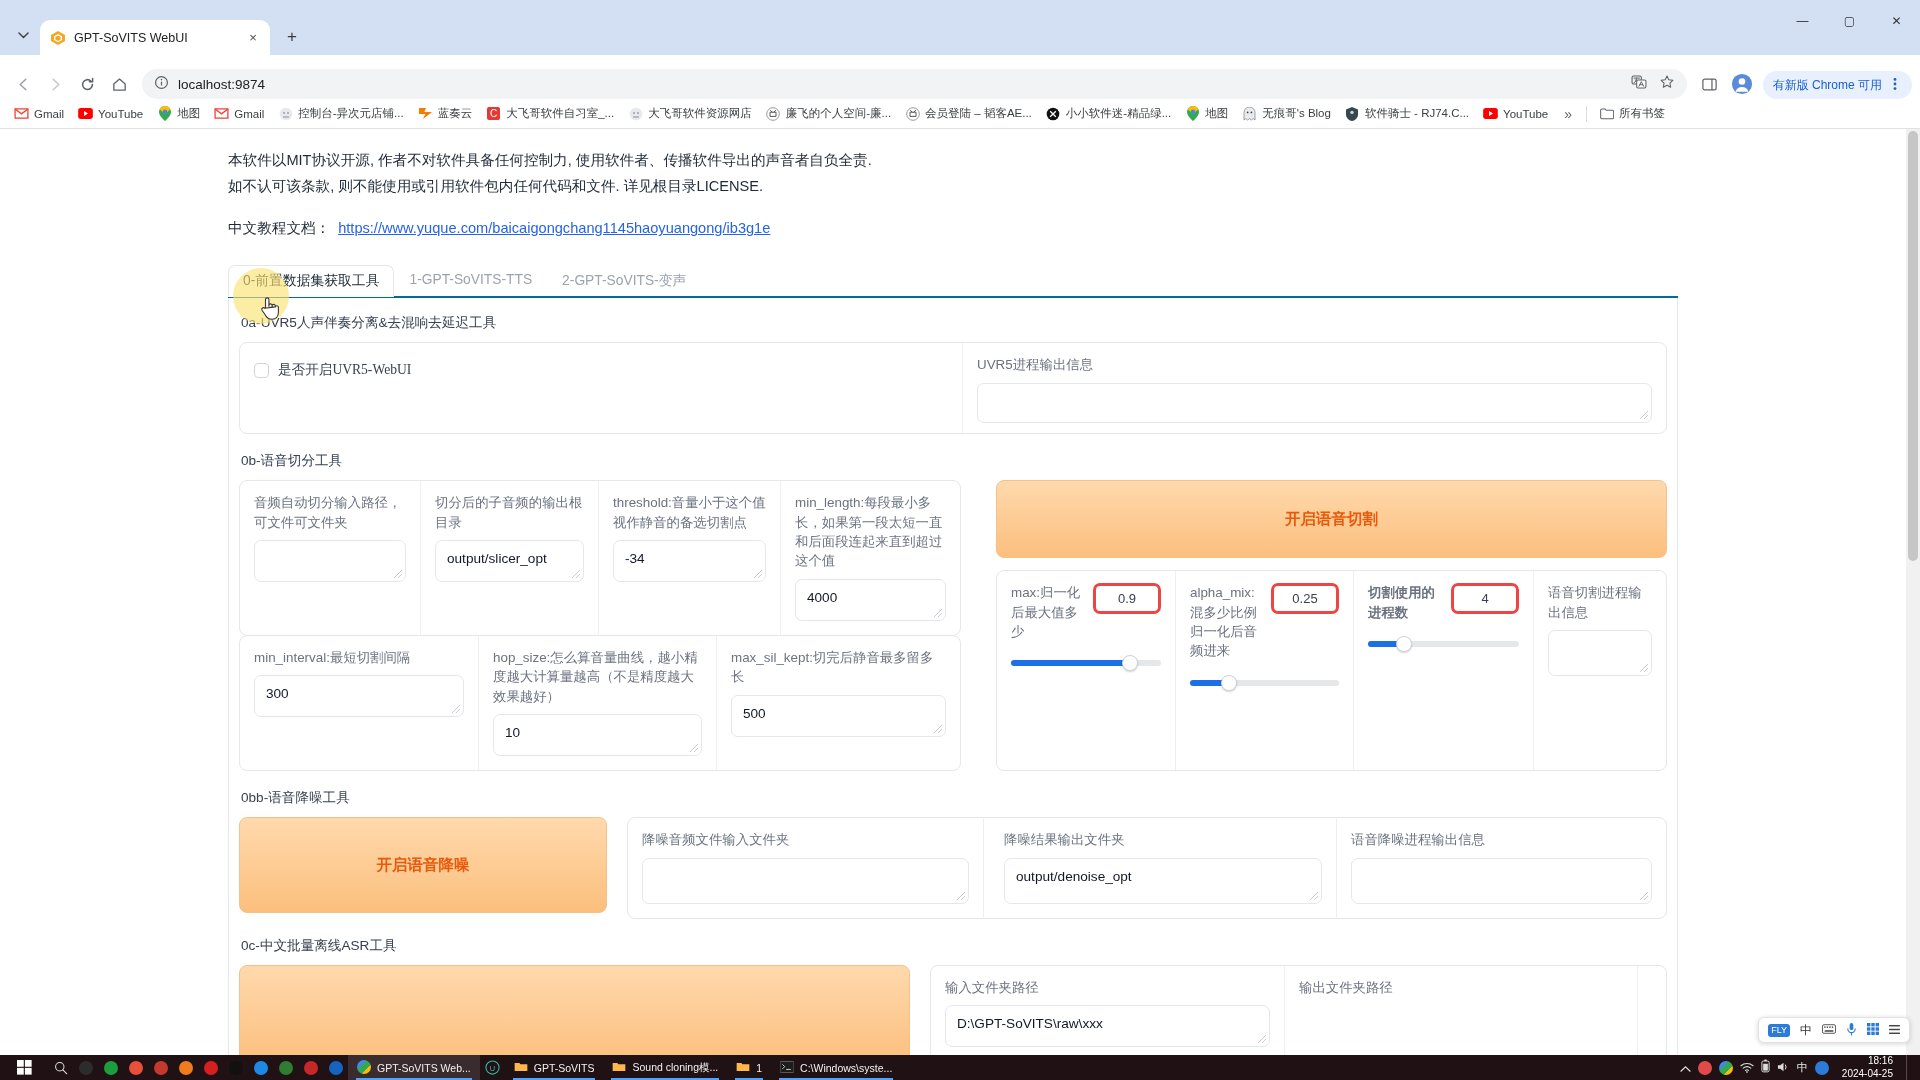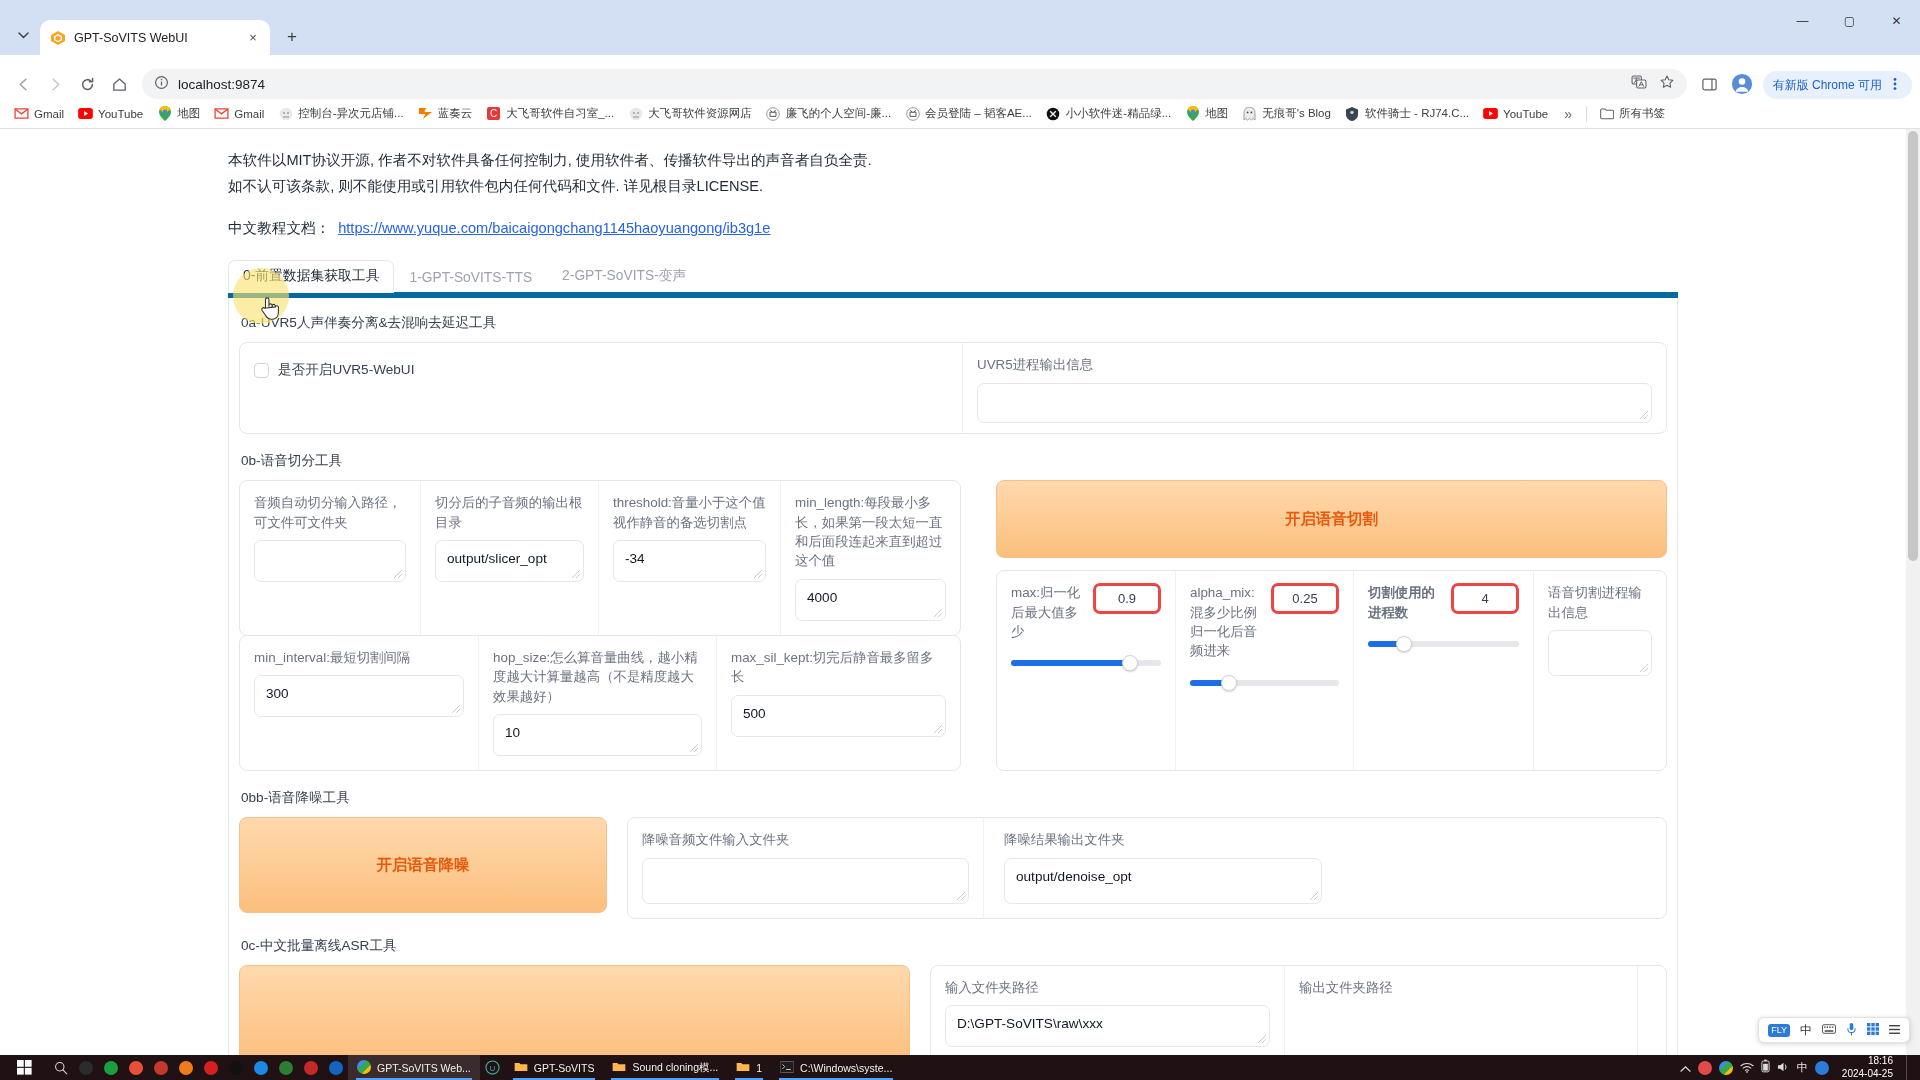--- a/index.html
+++ b/index.html
@@ -81,22 +81,22 @@
   }
   .page { width: 1920px; padding: 18px 0 0 0; position: relative; }
   .container { width: 1450px; margin: 0 228px; }
 
   .notice { font-size: 14.6px; color: #1f2937; line-height: 1.65; }
   .notice div { padding: 1px 0; }
   .tutorial { margin-top: 20px; font-size: 14.6px; color: #1f2937; }
   .tutorial a { color: #2563eb; text-decoration: underline; margin-left: 8px; }
 
   .tabs-row {
-    margin-top: 26px; display: flex; align-items: flex-end;
-    border-bottom: 6px solid #0369a1; height: 34px; position: relative;
+    margin-top: 26px; display: flex; 
+    border-bottom: 2px solid #0369a1; height: 34px; position: relative;
   }
   .gr-tab {
     font-size: 13.8px; color: #9ca3af; padding: 6px 14px 7px 14px;
     border: 1px solid transparent; border-radius: 7px 7px 0 0; position: relative; top: 1px;
   }
   .gr-tab.active {
     color: #1f2937; background: #fff;
     border: 1px solid #e5e7eb; border-bottom-color: #fff;
   }
   .cursor-halo {
@@ -474,21 +474,21 @@
             <svg width="22" height="26" viewBox="0 0 22 26">
               <path d="M6.5 13.5V4.6a1.7 1.7 0 0 1 3.4 0v7.1m0-1.2a1.6 1.6 0 0 1 3.2 0v1.3m0-.8a1.6 1.6 0 0 1 3.2 0v1.5m0-.6a1.6 1.6 0 0 1 3.1 0v5.4c0 4.3-2.6 7-6.4 7-3.9 0-5.2-1.5-6.5-4L3 15.2a1.7 1.7 0 0 1 2.8-1.9z" fill="#fff" stroke="#333" stroke-width="1.1" stroke-linejoin="round"></path>
             </svg>
           </div>
         </div>
 
         <div class="panel">
 
           <div class="sect-title">0a-UVR5人声伴奏分离&amp;去混响去延迟工具</div>
           <div class="card" style="height:92px;">
-            <div class="col" style="width:722px; display:flex; align-items:flex-start; padding-top:18px;">
+            <div class="col" style="width:722px; display:flex; align-items:flex-start; padding-top:18px;font-family:Liberation Serif, serif;">
               <div class="checkrow">
                 <span class="checkbox"></span>
                 <span class="check-lbl">是否开启UVR5-WebUI</span>
               </div>
             </div>
             <div class="col" style="flex:1;">
               <div class="lbl">UVR5进程输出信息</div>
               <div class="textbox" style="min-height:40px;"></div>
             </div>
           </div>
@@ -580,20 +580,24 @@
           <div style="display:flex; gap:20px;">
             <div class="btn-orange" style="width:368px; height:96px;">开启语音降噪</div>
             <div class="card" style="flex:1;">
               <div class="col" style="width:355px;">
                 <div class="lbl">降噪音频文件输入文件夹</div>
                 <div class="textbox" style="min-height:46px;"></div>
               </div>
               <div class="col" style="width:353px;padding-left:20px;">
                 <div class="lbl">降噪结果输出文件夹</div>
                 <div class="textbox" style="min-height:46px;">output/denoise_opt</div>
+              </div>
+              <div class="col" style="flex:1;">
+                <div class="lbl">语音降噪进程输出信息</div>
+                <div class="textbox" style="min-height:46px;"></div>
               </div>
             </div>
           </div>
 
           <div class="sect-title" style="margin-top:18px;">0c-中文批量离线ASR工具</div>
           <div style="display:flex; gap:20px;">
             <div class="btn-orange" style="width:730px; height:100px;"></div>
             <div class="card" style="flex:1;">
               <div class="col" style="width:353px;">
                 <div class="lbl">输入文件夹路径</div>

